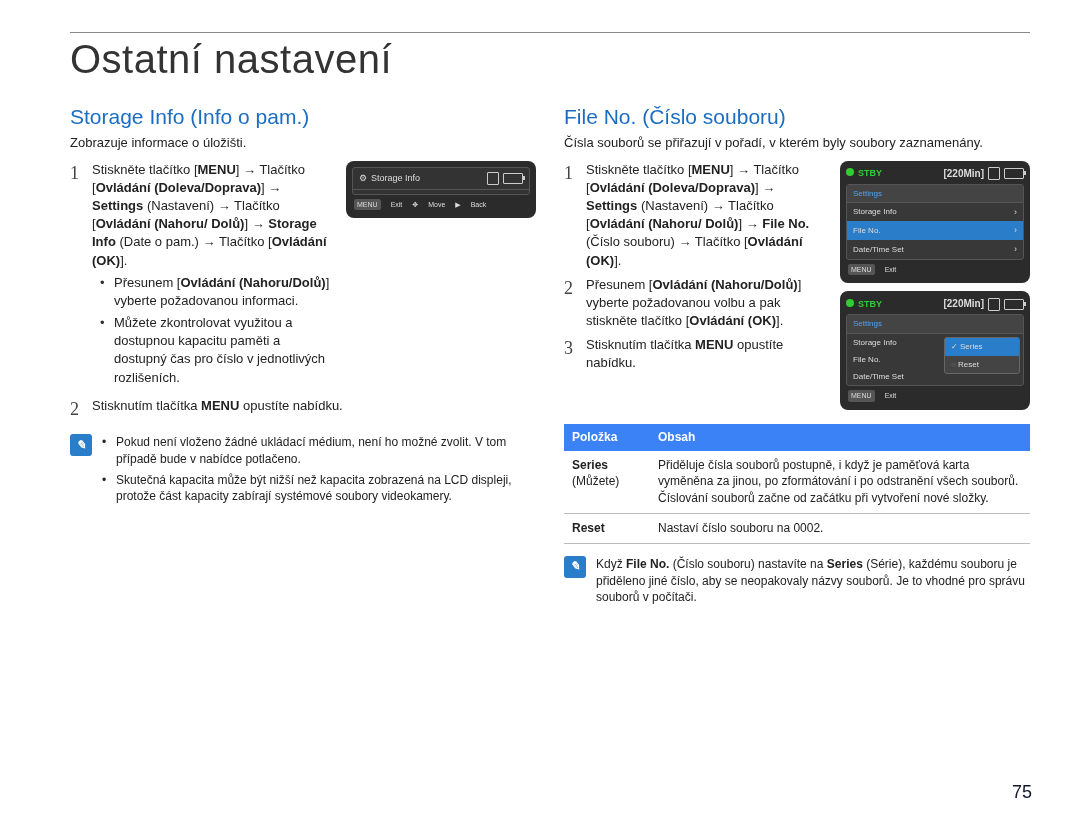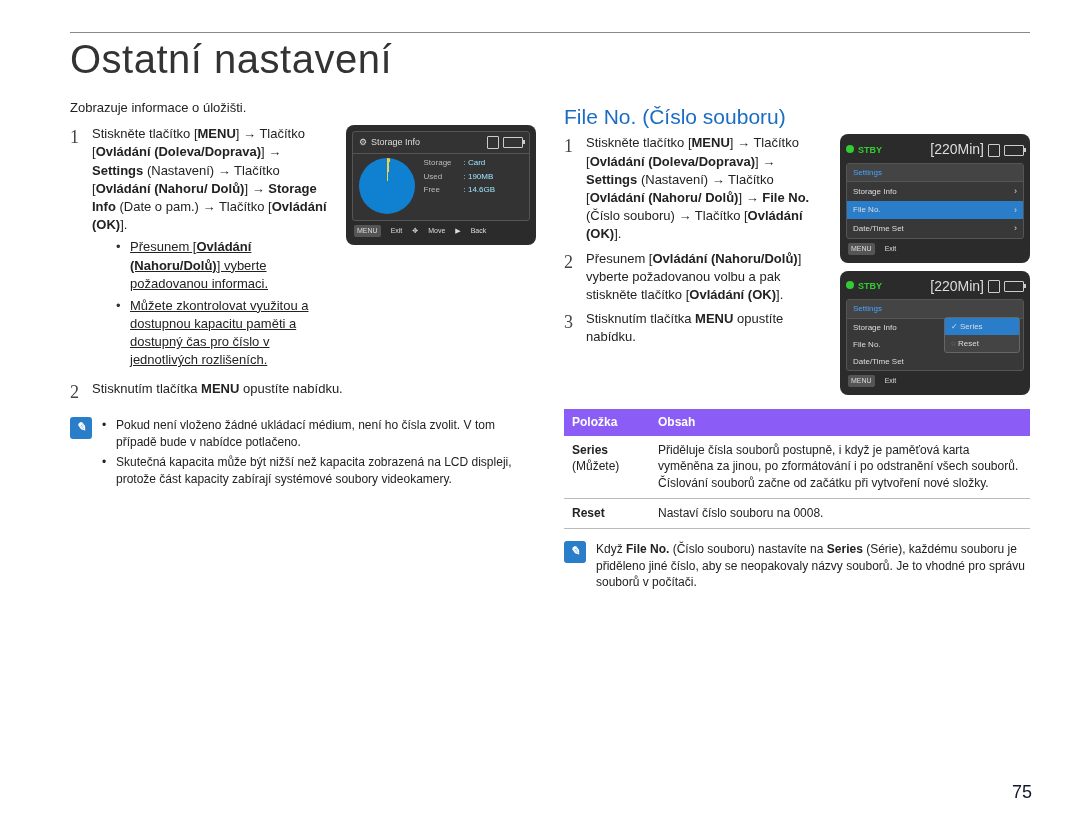--- a/index.html
+++ b/index.html
@@ -7,43 +7,43 @@
   .hrule{border-top:1px solid #888;margin-bottom:4px;}
   h1{font-family:"Segoe UI Light","Helvetica Neue",Arial,sans-serif;font-weight:200;font-size:40px;margin:0 0 14px 0;color:#333;letter-spacing:.5px;}
   .cols{display:flex;gap:28px;}
   .col{flex:1;font-size:13px;line-height:1.4;}
   h2{color:#1a6dc2;font-weight:400;font-size:21px;margin:6px 0 3px 0;}
   p{margin:3px 0 8px;}
   ol{list-style:none;padding:0;margin:0;}
   li.num{display:flex;align-items:flex-start;margin-bottom:6px;}
   li.num .n{font-family:Georgia,serif;font-size:18px;color:#444;width:22px;flex-shrink:0;}
   li.num .txt{flex:1;}
-  ul.bul{list-style:none;padding-left:22px;margin:4px 16px;text-decoration:underline;}
+  ul.bul{list-style:none;padding-left:22px;margin:4px 0;}
   ul.bul li{position:relative;margin-bottom:4px;}
   ul.bul li::before{content:"•";position:absolute;left:-14px;color:#333;}
   b{font-weight:bold;}
   .arr{font-family:Arial;}
   .note{display:flex;gap:10px;margin-top:12px;font-size:12px;}
   .note .icon{width:22px;height:22px;background:#2a7dc9;border-radius:3px;color:#fff;display:flex;align-items:center;justify-content:center;font-style:italic;font-weight:bold;flex-shrink:0;font-family:Georgia,serif;}
   .note .txt{flex:1;}
   .note ul{list-style:none;padding:0;margin:0;}
   .note ul li{position:relative;padding-left:14px;margin-bottom:4px;}
   .note ul li::before{content:"•";position:absolute;left:0;}
   .subhead-bar{background:#6c7581;color:#fff;font-weight:bold;padding:6px 10px;font-size:14px;margin:12px 0 4px;}
   table.sub{border-collapse:collapse;width:100%;font-size:12px;}
-  table.sub th{background:#8b5cf6;color:#fff;text-align:left;padding:5px 8px;font-weight:bold;}
+  table.sub th{background:#3b82f6;color:#fff;text-align:left;padding:5px 8px;font-weight:bold;}
   table.sub td{border-bottom:1px solid #bbb;padding:6px 8px;vertical-align:top;}
   table.sub td:first-child{font-weight:bold;width:70px;}
   .pagen{position:absolute;right:48px;bottom:22px;font-size:18px;font-weight:normal;color:#0f172a;}
   
   .lcd{width:190px;background:#2b2b2b;border-radius:8px;font-size:9px;color:#ddd;padding:6px 6px 8px;box-sizing:border-box;margin-bottom:8px;}
   .lcd-head{display:flex;align-items:center;justify-content:space-between;margin-bottom:3px;gap:42px;}
   .lcd-dot{width:8px;height:8px;border-radius:50%;background:#32cd32;display:inline-block;margin-right:4px;}
   .lcd-stby{color:#32cd32;font-weight:bold;}
-  .lcd-right{display:flex;align-items:center;gap:4px;font-size:14px;}
+  .lcd-right{display:flex;align-items:center;gap:4px;font-size:10px;font-weight:bold;}
   .bat{width:18px;height:9px;border:1px solid #ccc;border-radius:1px;position:relative;}
   .bat::after{content:"";position:absolute;right:-3px;top:2px;width:2px;height:4px;background:#ccc;}
   .bat .fill{background:#ccc;height:100%;width:75%;}
   .sd{width:10px;height:11px;border:1px solid #ccc;border-radius:1px;}
   .panel{background:#383838;border:1px solid #555;border-radius:3px;margin:2px 0;}
   .panel-title{background:#444;padding:3px 6px;border-bottom:1px solid #555;font-size:8px;}
   .row{padding:3px 6px;font-size:8px;display:flex;align-items:center;gap:5px;}
   .row.sel{background:#2a7dc9;}
   .row .chev{margin-left:auto;font-size:9px;}
   .foot{margin-top:4px;font-size:7px;display:flex;gap:10px;align-items:center;padding-left:2px;}
@@ -65,39 +65,32 @@
 </style>
 </head>
 <body>
 
 <div class="page">
   <div class="hrule"></div>
   <h1>Ostatní nastavení</h1>
   <div class="cols">
 
     <div class="col">
+      <h2>Storage Info (Info o pam.)</h2>
       <p>Zobrazuje informace o úložišti.</p>
 
       <div class="lcd-wrap">
         <div class="lcd lcd-storage">
           <div class="panel-storage">
             <div class="hdr">
                 <span>⚙</span>
                 <span>Storage Info</span>
               <span style="margin-left:auto" class="sd"></span>
               <span class="bat"><span class="fill"></span></span>
             </div>
-            <div>
-              <span class="pie"></span>
-              <span class="legend">
-                <span class="lbl">Storage</span><span class="val">: Card</span><br>
-                <span class="lbl">Used</span><span class="val">: 190MB</span><br>
-                <span class="lbl">Free</span><span class="val">: 14.6GB</span>
-              </span>
-            </div>
           </div>
           <div class="foot">
             <span class="tag">MENU</span>
               <span>Exit</span>
             <span>✥</span>
               <span>Move</span>
             <span>▶</span>
               <span>Back</span>
           </div>
         </div>
@@ -122,29 +115,30 @@
             <span class="txt">
           <span>Stisknutím tlačítka </span><b>MENU</b><span> opustíte nabídku.</span>
         </span>
           </li>
       </ol>
 
       <div class="note">
         <div class="icon">✎</div>
         <div class="txt">
             <ul>
-          <li>Pokud není vloženo žádné ukládací médium, není ho čísla zvolit. V tom případě bude v nabídce potlačeno.</li>
+          <li>Pokud není vloženo žádné ukládací médium, není ho možné zvolit. V tom případě bude v nabídce potlačeno.</li>
           <li>Skutečná kapacita může být nižší než kapacita zobrazená na LCD displeji, protože část kapacity zabírají systémové soubory videokamery.</li>
         </ul>
           </div>
       </div>
     </div>
 
     <div class="col">
       <h2>File No. (Číslo souboru)</h2>
+      <p>Čísla souborů se přiřazují v pořadí, v kterém byly soubory zaznamenány.</p>
 
       <div class="lcd-wrap-r">
         <div class="lcd">
           <div class="lcd-head">
             <span><span class="lcd-dot"></span><span class="lcd-stby">STBY</span></span>
             <span class="lcd-right">
                 <span>[220Min]</span>
                 <span class="sd"></span>
                 <span class="bat"><span class="fill"></span></span>
               </span>
@@ -232,21 +226,21 @@
             <tr>
               <th>Položka</th>
               <th>Obsah</th>
             </tr>
         <tr>
           <td><span>Series</span><br><span style="font-weight:normal">(Můžete)</span></td>
           <td>Přiděluje čísla souborů postupně, i když je paměťová karta vyměněna za jinou, po zformátování i po odstranění všech souborů. Číslování souborů začne od začátku při vytvoření nové složky.</td>
         </tr>
         <tr>
           <td>Reset</td>
-          <td>Nastaví číslo souboru na 0008.</td>
+          <td>Nastaví číslo souboru na 0002.</td>
         </tr>
       </tbody>
         </table>
 
       <div class="note">
         <div class="icon">✎</div>
         <div class="txt">
           <span>Když </span><b>File No.</b><span> (Číslo souboru) nastavíte na </span><b>Series</b><span> (Série), každému souboru je přiděleno jiné číslo, aby se neopakovaly názvy souborů. Je to vhodné pro správu souborů v počítači.</span>
         </div>
       </div>

